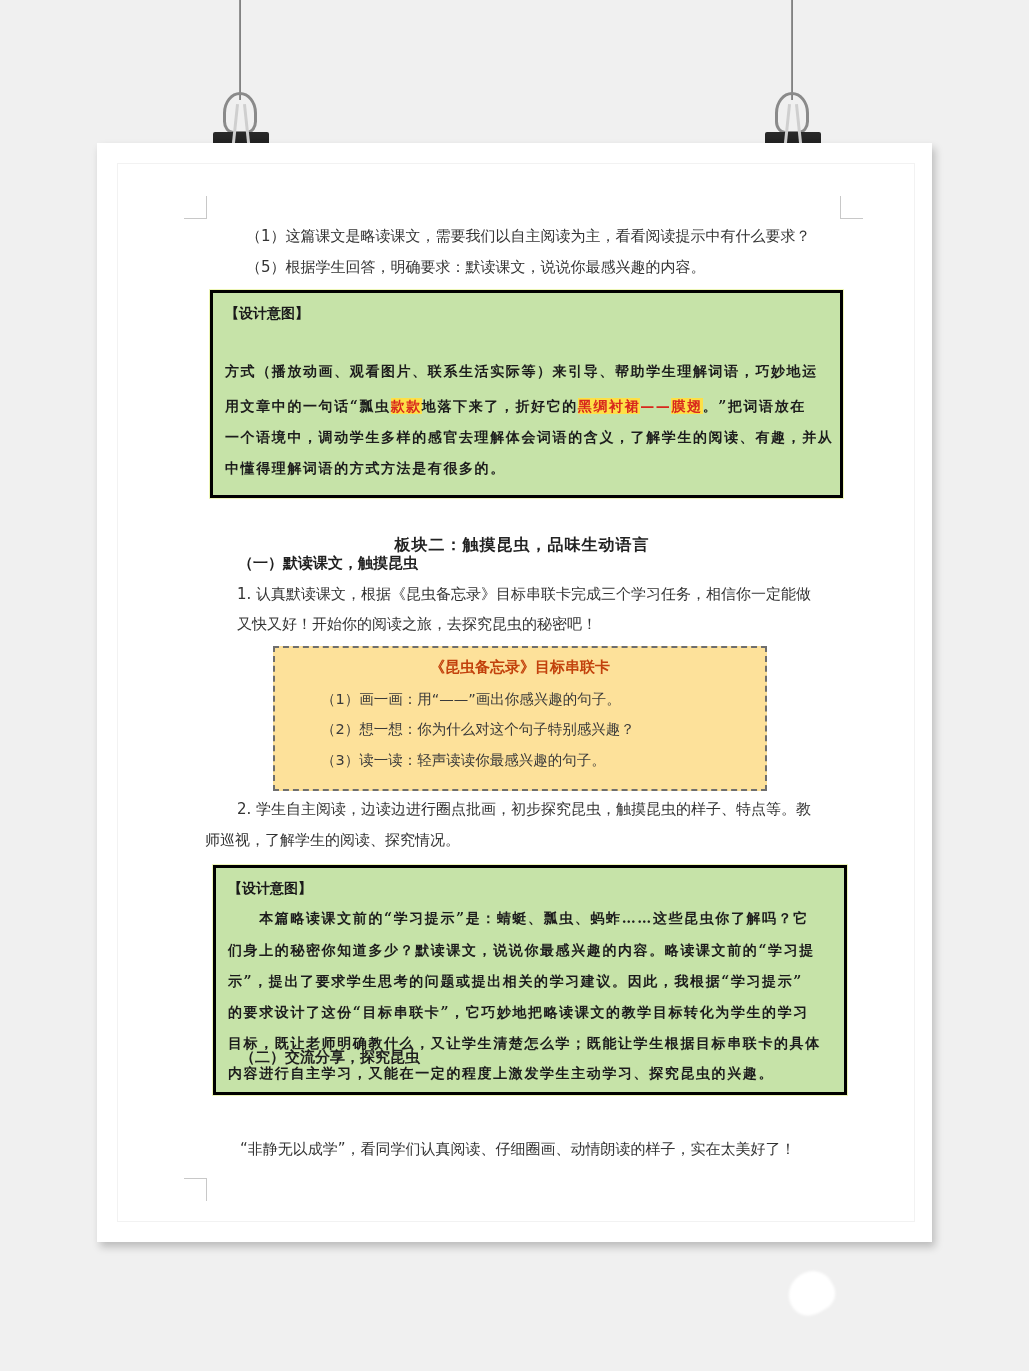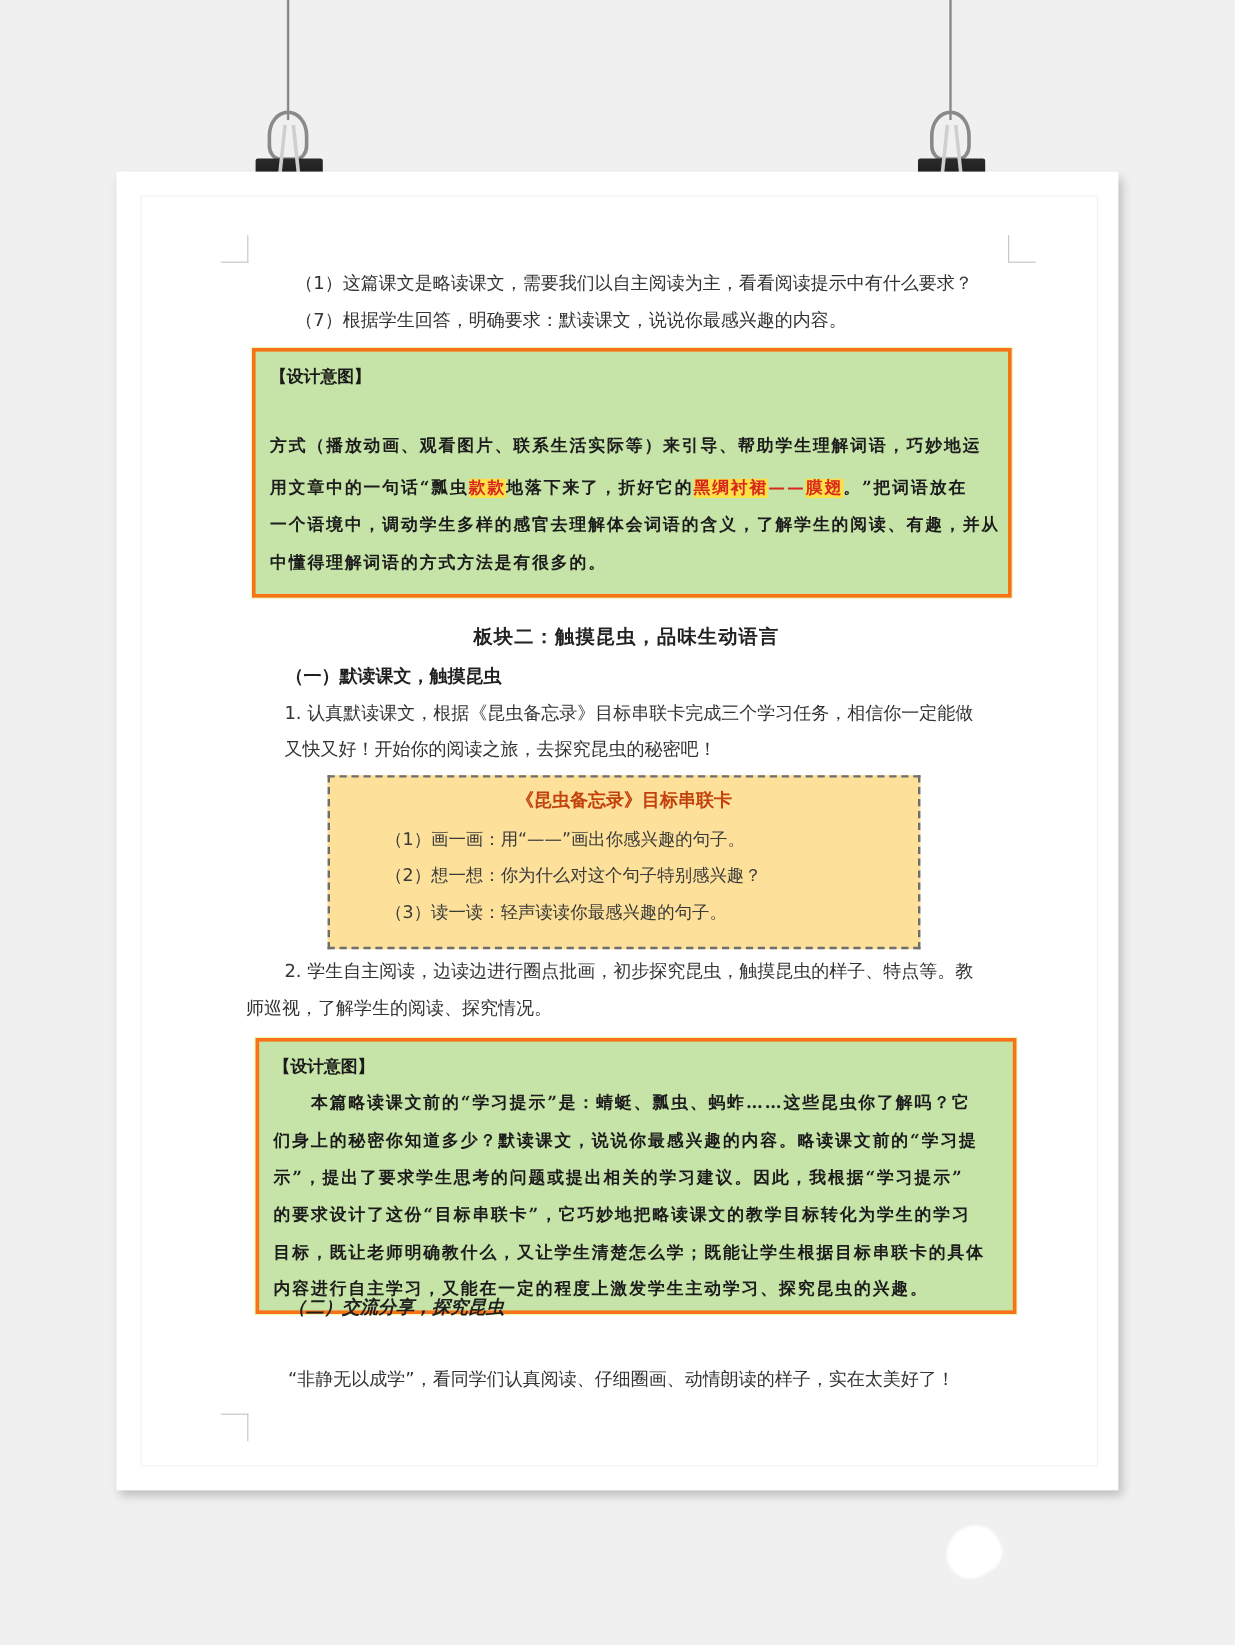--- a/index.html
+++ b/index.html
@@ -45,21 +45,21 @@
   .crop-mark { position: absolute; width: 22px; height: 22px; border-color: #c8c8c8; border-style: solid; border-width: 0; }
   .cm-tl { left: 184px; top: 196px; border-right-width: 1px; border-bottom-width: 1px; }
   .cm-tr { left: 840px; top: 196px; border-left-width: 1px; border-bottom-width: 1px; }
   .cm-bl { left: 184px; top: 1178px; border-right-width: 1px; border-top-width: 1px; }
   .p {
     position: absolute; font-size: 15px; line-height: 20px; white-space: nowrap; color: #333;
   }
   .design-box {
     position: absolute;
     background: #c6e3a8;
-    border: 3px solid #f97316;
+    border: 3px solid #000000;
     box-sizing: border-box;
     box-shadow: 0 0 0 1px #eef6b8;
   }
   .design-box .hdr {
     position: absolute; left: 12px; font-size: 14px; font-weight: bold; color: #1a1a1a;
     font-family: "DejaVu Serif", "Liberation Serif", serif;
   }
   .design-box .line {
     position: absolute; left: 12px; right: 12px;
     font-size: 14px; font-weight: bold; color: #1c1c1c; white-space: nowrap;
@@ -113,33 +113,33 @@
 
 <div class="sheet">
   <div class="sheet-inner"></div>
 </div>
 
 <div class="crop-mark cm-tl"></div>
 <div class="crop-mark cm-tr"></div>
 <div class="crop-mark cm-bl"></div>
 
 <div class="p" style="left:246px; top:226px;">（1）这篇课文是略读课文，需要我们以自主阅读为主，看看阅读提示中有什么要求？</div>
-<div class="p" style="left:246px; top:257px;">（7）根据学生回答，明确要求：默读课文，说说你最感兴趣的内容。</div>
+<div class="p" style="left:246px; top:257px;">（5）根据学生回答，明确要求：默读课文，说说你最感兴趣的内容。</div>
 
 <div class="design-box" style="left:210px; top:290px; width:633px; height:208px;">
   <div class="hdr" style="top:12px;">【设计意图】</div>
   <div class="line" style="top:70px;">方式（播放动画、观看图片、联系生活实际等）来引导、帮助学生理解词语，巧妙地运</div>
   <div class="line" style="top:105px;">
     <span>用文章中的一句话“瓢虫</span><span class="hl-red">款款</span><span>地落下来了，折好它的</span><span class="hl-red">黑绸衬裙</span><span style="color:#d8281d;">——</span><span class="hl-red">膜翅</span><span>。”把词语放在</span>
   </div>
   <div class="line" style="top:136px;">一个语境中，调动学生多样的感官去理解体会词语的含义，了解学生的阅读、有趣，并从</div>
   <div class="line" style="top:167px;">中懂得理解词语的方式方法是有很多的。</div>
 </div>
 
-<div class="section-title" style="top:521px;margin-left:15px;">板块二：触摸昆虫，品味生动语言</div>
+<div class="section-title" style="top:535px;margin-left:15px;">板块二：触摸昆虫，品味生动语言</div>
 
 <div class="sub-title" style="left:238px; top:554px;">（一）默读课文，触摸昆虫</div>
 <div class="p" style="left:237px; top:584px;">1. 认真默读课文，根据《昆虫备忘录》目标串联卡完成三个学习任务，相信你一定能做</div>
 <div class="p" style="left:237px; top:614px;">又快又好！开始你的阅读之旅，去探究昆虫的秘密吧！</div>
 
 <div class="card">
   <div class="card-title">《昆虫备忘录》目标串联卡</div>
   <div class="card-item" style="top:42px;">（1）画一画：用“——”画出你感兴趣的句子。</div>
   <div class="card-item" style="top:72px;">（2）想一想：你为什么对这个句子特别感兴趣？</div>
   <div class="card-item" style="top:103px;">（3）读一读：轻声读读你最感兴趣的句子。</div>
@@ -151,16 +151,16 @@
 <div class="design-box" style="left:213px; top:865px; width:634px; height:230px;">
   <div class="hdr" style="top:12px;">【设计意图】</div>
   <div class="line" style="top:42px;">　　本篇略读课文前的“学习提示”是：蜻蜓、瓢虫、蚂蚱……这些昆虫你了解吗？它</div>
   <div class="line" style="top:74px;">们身上的秘密你知道多少？默读课文，说说你最感兴趣的内容。略读课文前的“学习提</div>
   <div class="line" style="top:105px;">示”，提出了要求学生思考的问题或提出相关的学习建议。因此，我根据“学习提示”</div>
   <div class="line" style="top:136px;">的要求设计了这份“目标串联卡”，它巧妙地把略读课文的教学目标转化为学生的学习</div>
   <div class="line" style="top:167px;">目标，既让老师明确教什么，又让学生清楚怎么学；既能让学生根据目标串联卡的具体</div>
   <div class="line" style="top:197px;">内容进行自主学习，又能在一定的程度上激发学生主动学习、探究昆虫的兴趣。</div>
 </div>
 
-<div class="sub-title" style="left:240px; top:1080px;font-style:italic;">（二）交流分享，探究昆虫</div>
+<div class="sub-title" style="left:240px; top:1048px;">（二）交流分享，探究昆虫</div>
 <div class="p" style="left:240px; top:1139px;">“非静无以成学”，看同学们认真阅读、仔细圈画、动情朗读的样子，实在太美好了！</div>
 
 <div class="blob"></div>
 
 </body></html>

